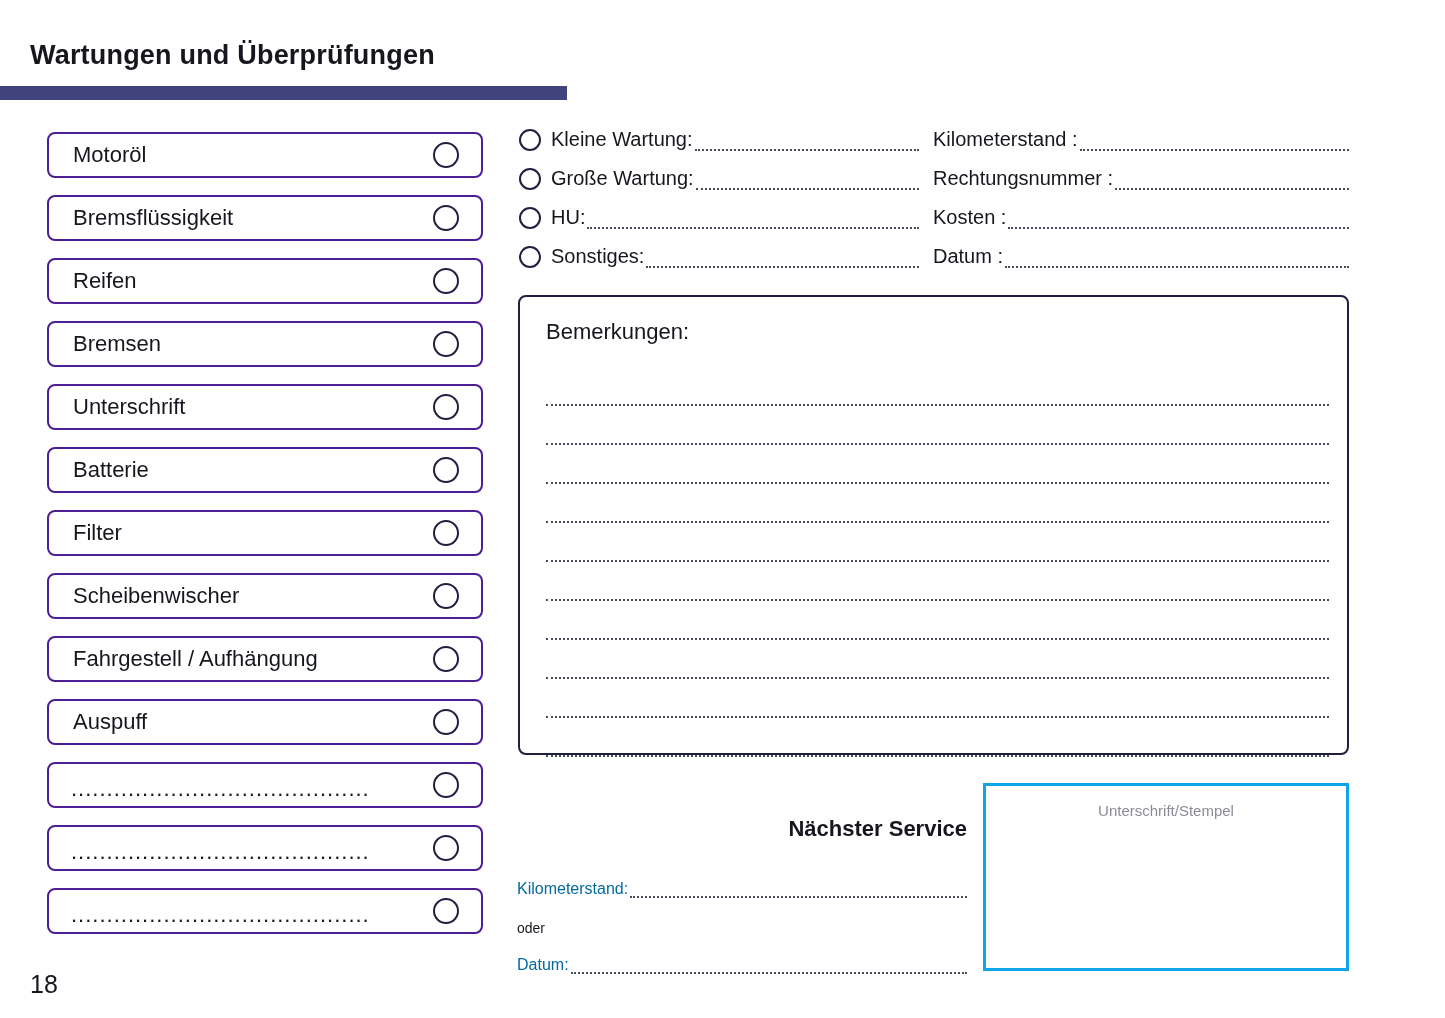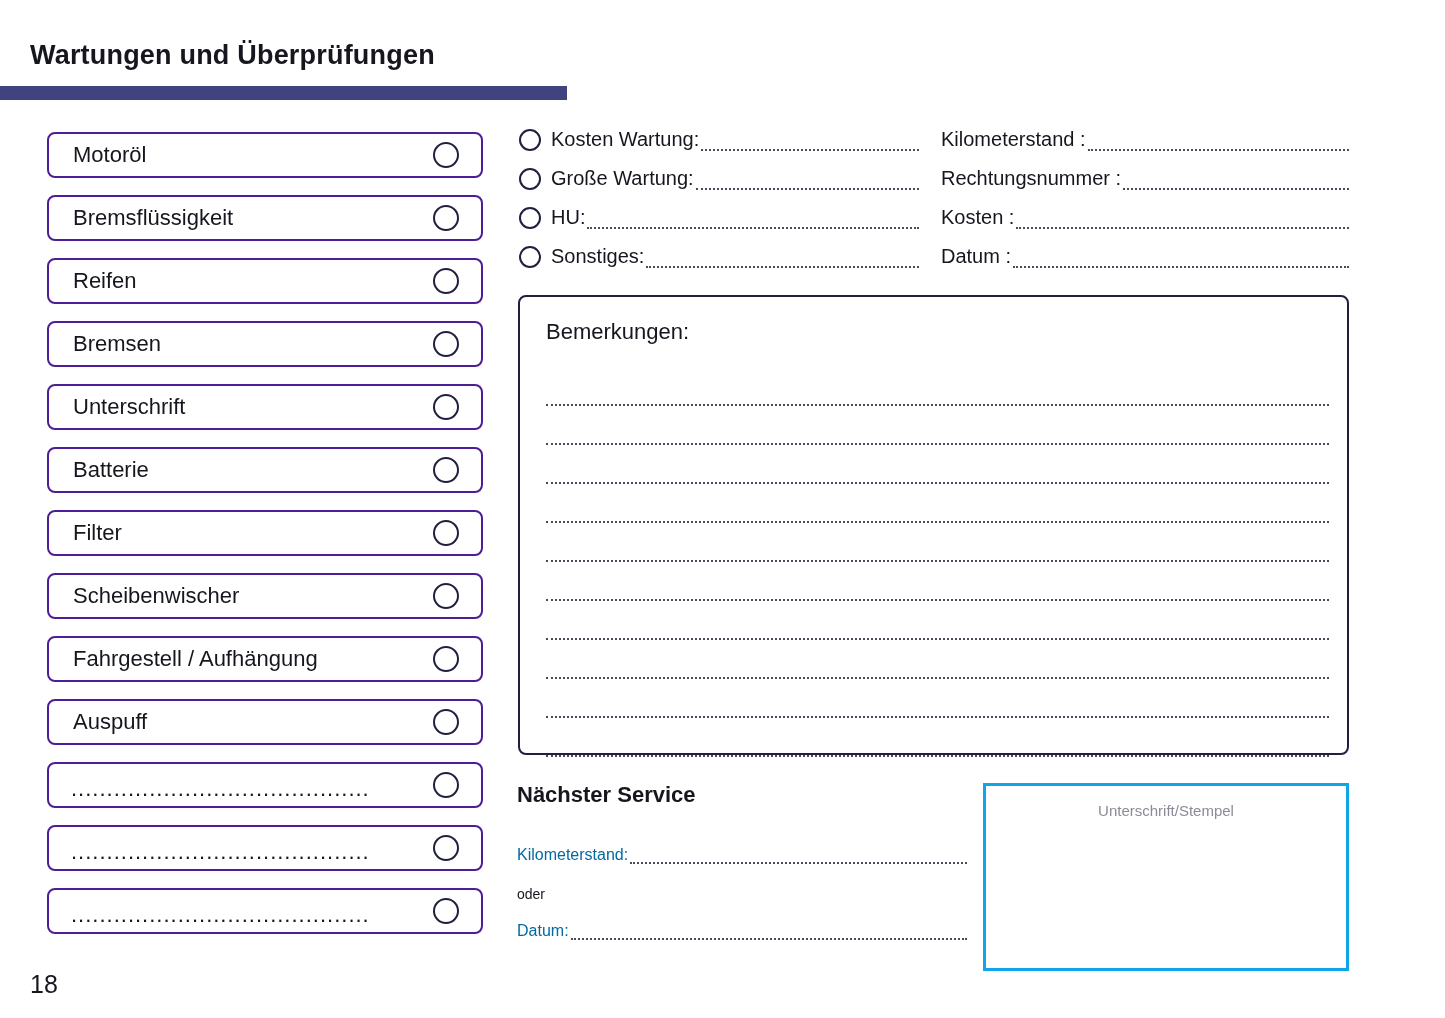--- a/index.html
+++ b/index.html
@@ -119,21 +119,21 @@
     flex: 1 1 auto;
     align-self: flex-end;
     border-bottom: 2px dotted #4a4a5a;
     height: 20px;
     margin-left: 2px;
   }
   .opt-right {
     flex: 1 1 auto;
     display: flex;
     align-items: center;
-    margin-left: 22px;
+    margin-left: 14px;
   }
   .opt-right .opt-label { }
 
   
   .remarks {
     position: absolute;
     left: 518px;
     top: 295px;
     width: 831px;
     height: 460px;
@@ -149,22 +149,23 @@
   }
   .remark-line {
     border-bottom: 2px dotted #4a4a5a;
     height: 37px;
   }
 
   
   .next-service {
     position: absolute;
     left: 517px;
-    top: 782px;
+    top: 816px;
     width: 450px;
+    text-align: right;
   }
   .ns-title {
     font-size: 22px;
     font-weight: bold;
     color: #16161f;
     margin-bottom: 18px;
   }
   .ns-row {
     display: flex;
     align-items: flex-end;
@@ -277,21 +278,21 @@
     <div class="check-row">
       <span class="check-label dotted">..........................................</span>
       <span class="check-circle"></span>
     </div>
   </div>
 
   <div class="options">
     <div class="opt-row">
       <div class="opt-left">
         <span class="opt-circle"></span>
-        <span class="opt-label">Kosten Wartung:</span>
+        <span class="opt-label">Kleine Wartung:</span>
         <span class="opt-fill"></span>
       </div>
       <div class="opt-right">
         <span class="opt-label">Kilometerstand :</span>
         <span class="opt-fill"></span>
       </div>
     </div>
     <div class="opt-row">
       <div class="opt-left">
         <span class="opt-circle"></span>

